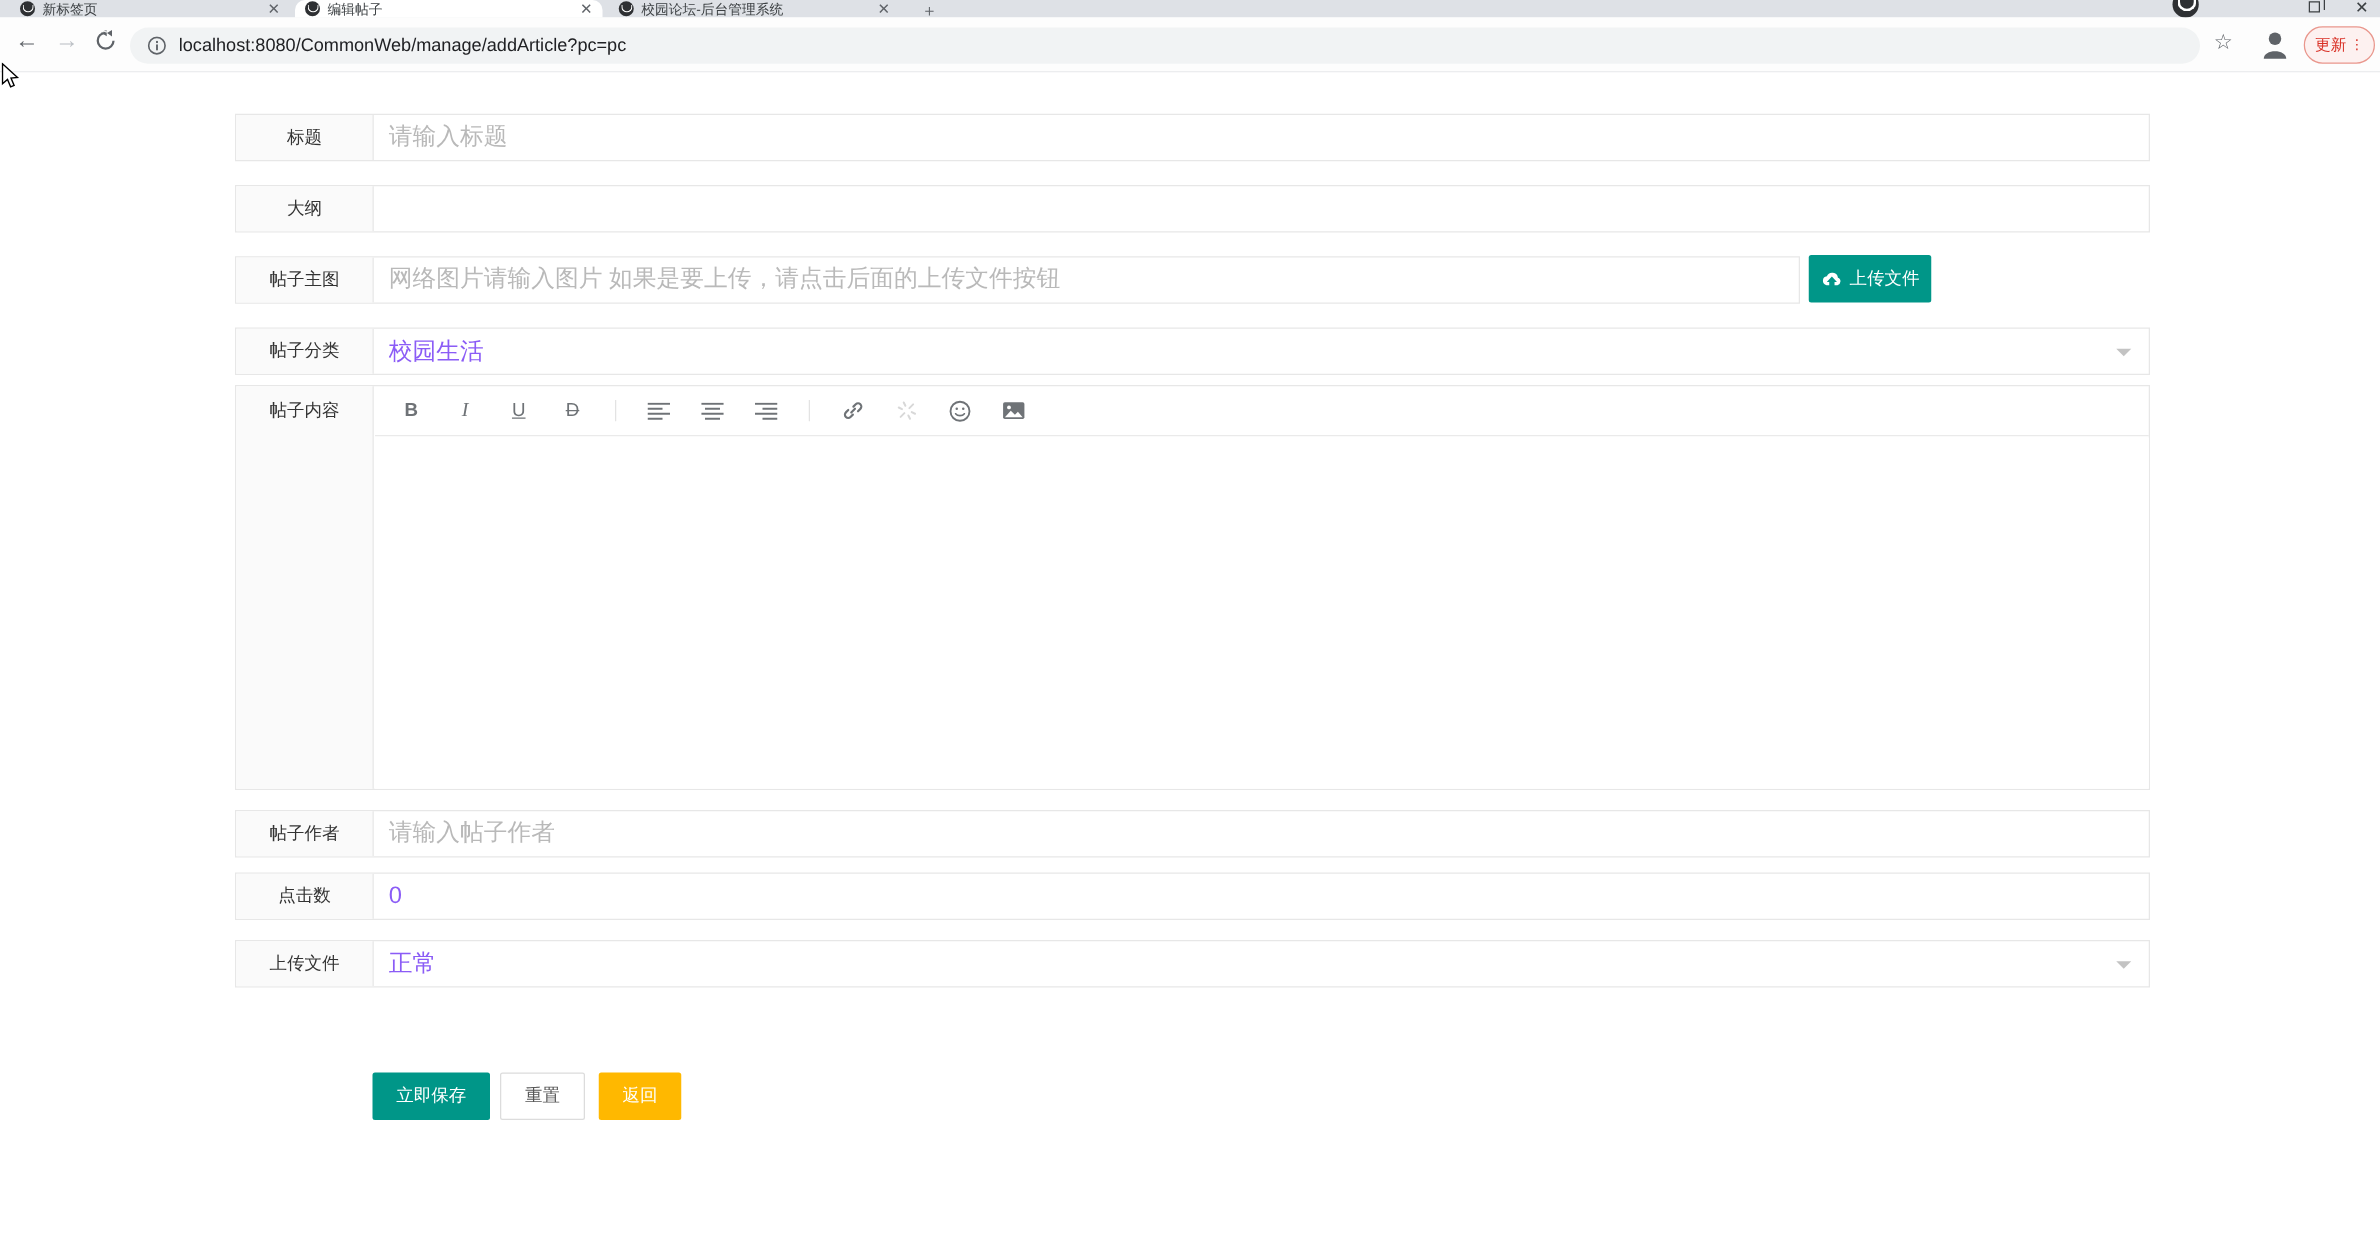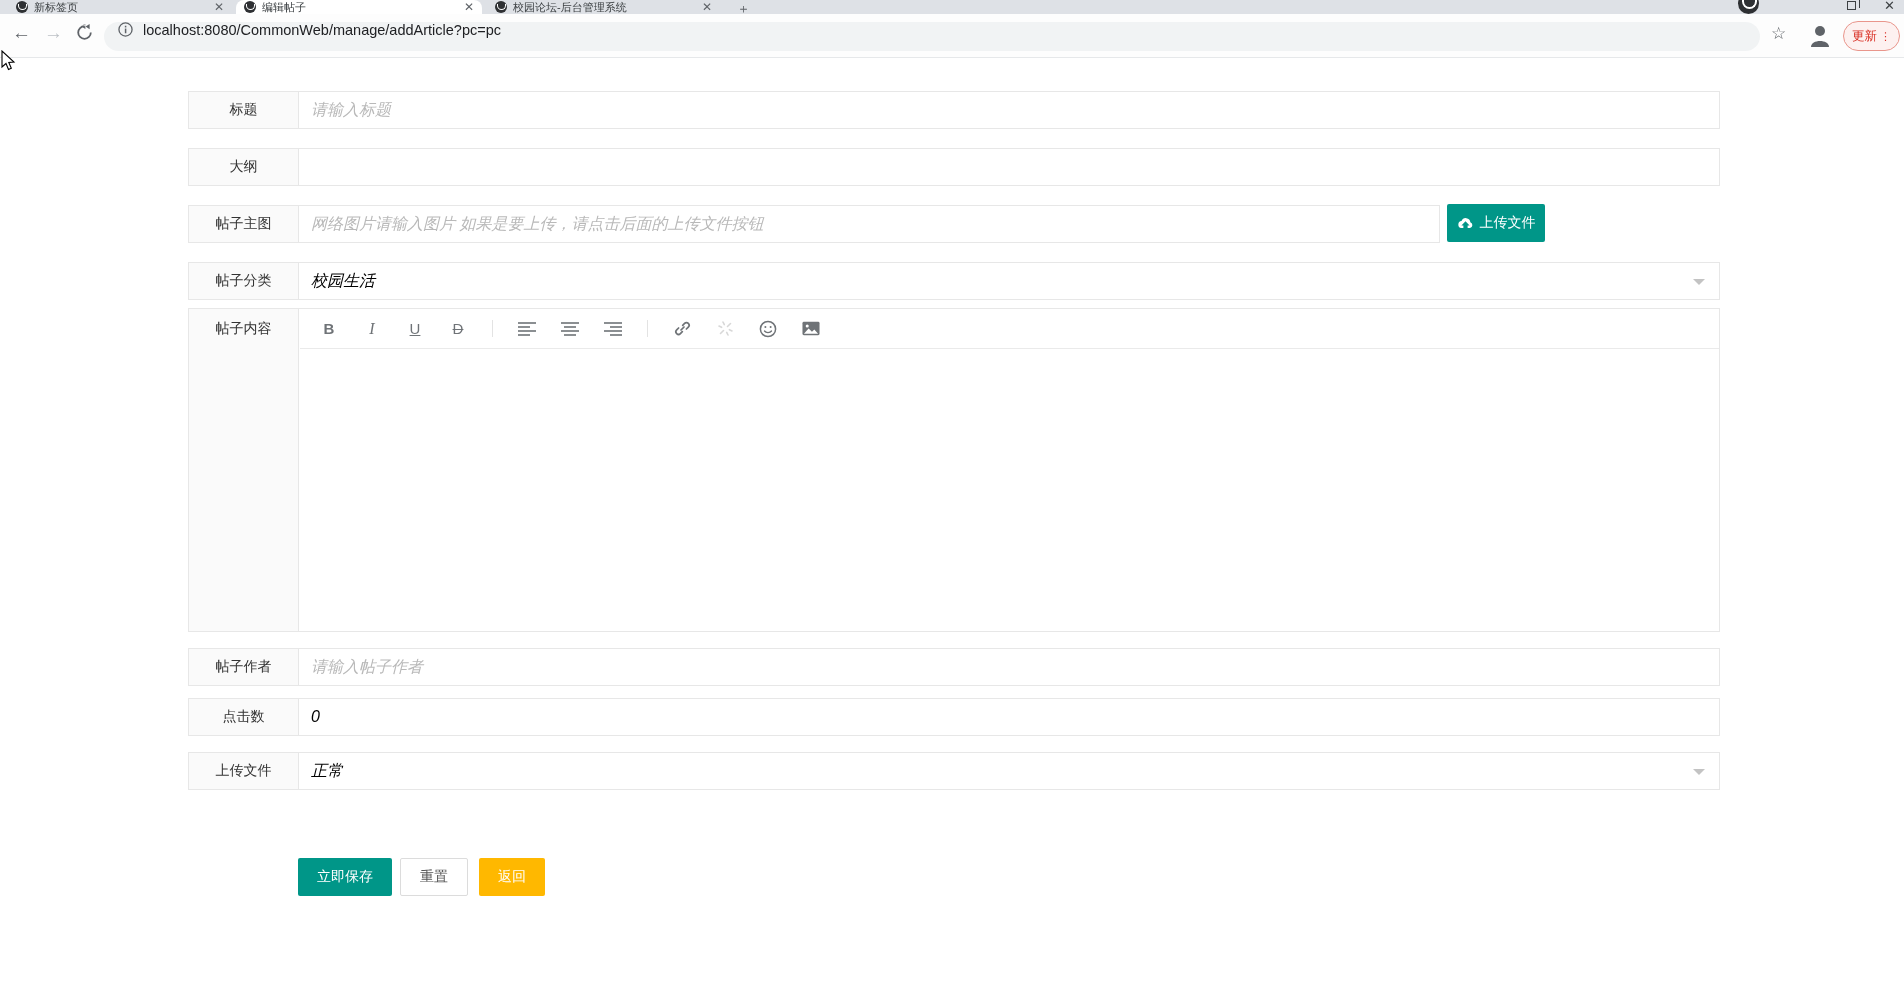--- a/index.html
+++ b/index.html
@@ -25,40 +25,40 @@
   .win-restore { position:absolute; left:1847px; top:1px; width:9px; height:9px;
          border:1px solid #3c4043; background:transparent; }
   .win-restore::before { content:""; position:absolute; left:2px; top:-4px; width:9px; height:9px;
          border:1px solid #3c4043; border-left:none; border-bottom:none; }
   .win-close { position:absolute; left:1884px; top:-2px; font-size:13px; color:#3c4043; }
 
   .toolbar { position:absolute; top:14px; left:0; width:1904px; height:44px; background:#fdfdfd;
          border-bottom:1px solid #e6e8ea; }
   .nav-ico { position:absolute; top:8px; font-size:19px; color:#5f6368; }
   .omnibox { position:absolute; left:104px; top:8px; width:1656px; height:29px; background:#f1f3f4;
-         border-radius:15px; display:flex; align-items:flex-start; padding:0 14px; gap:10px; }
+         border-radius:15px; display:flex; align-items:center; padding:0 14px; gap:10px; }
   .url-text { font-size:14.5px; color:#202124; }
   .star { position:absolute; left:1771px; top:9px; font-size:17px; color:#5f6368; }
   .update-pill { position:absolute; left:1843px; top:7px; width:57px; height:30px; border-radius:15px;
          border:1px solid #e9968c; background:#fdf1f0; display:flex; align-items:center;
          justify-content:center; gap:3px; }
   .update-pill span { font-size:12.5px; color:#d93025; }
   .update-pill .dots { font-size:11px; letter-spacing:0; line-height:10px; }
 
   
   .page { position:absolute; top:58px; left:0; width:1904px; height:950px; background:#fff; }
   .frow { position:absolute; left:188px; width:1532px; height:38px; border:1px solid #e7e7e7;
           background:#fff; }
   .flabel { position:absolute; left:0; top:0; bottom:0; width:110px; background:#fafafa;
           border-right:1px solid #e7e7e7; display:flex; align-items:center; justify-content:center;
           font-size:14px; color:#333; }
   .finput { position:absolute; left:110px; right:0; top:0; bottom:0; display:flex;
           align-items:center; padding:0 12px; }
-  .finput input { width:100%; border:none; outline:none; background:transparent; font-size:16px;
-          color:#000000; font-family:"Liberation Sans",sans-serif;font-style:italic; }
+  .finput input { width:100%; border:none; outline:none; background:transparent; font-size:19px;
+          color:#8b5cf6; font-family:"Liberation Sans",sans-serif; }
   .finput input::placeholder { color:#b9b9b9; opacity:1; }
   .sel-arrow { position:absolute; right:14px; top:16px; width:0; height:0;
           border-left:6px solid transparent; border-right:6px solid transparent;
           border-top:6px solid #c3c3c3; }
 
   .upload-btn { position:absolute; left:1447px; top:146px; width:98px; height:38px;
           background:#009688; color:#fff; font-size:14px; border:none; border-radius:2px;
           display:flex; align-items:center; justify-content:center; gap:6px; cursor:pointer; }
 
   

